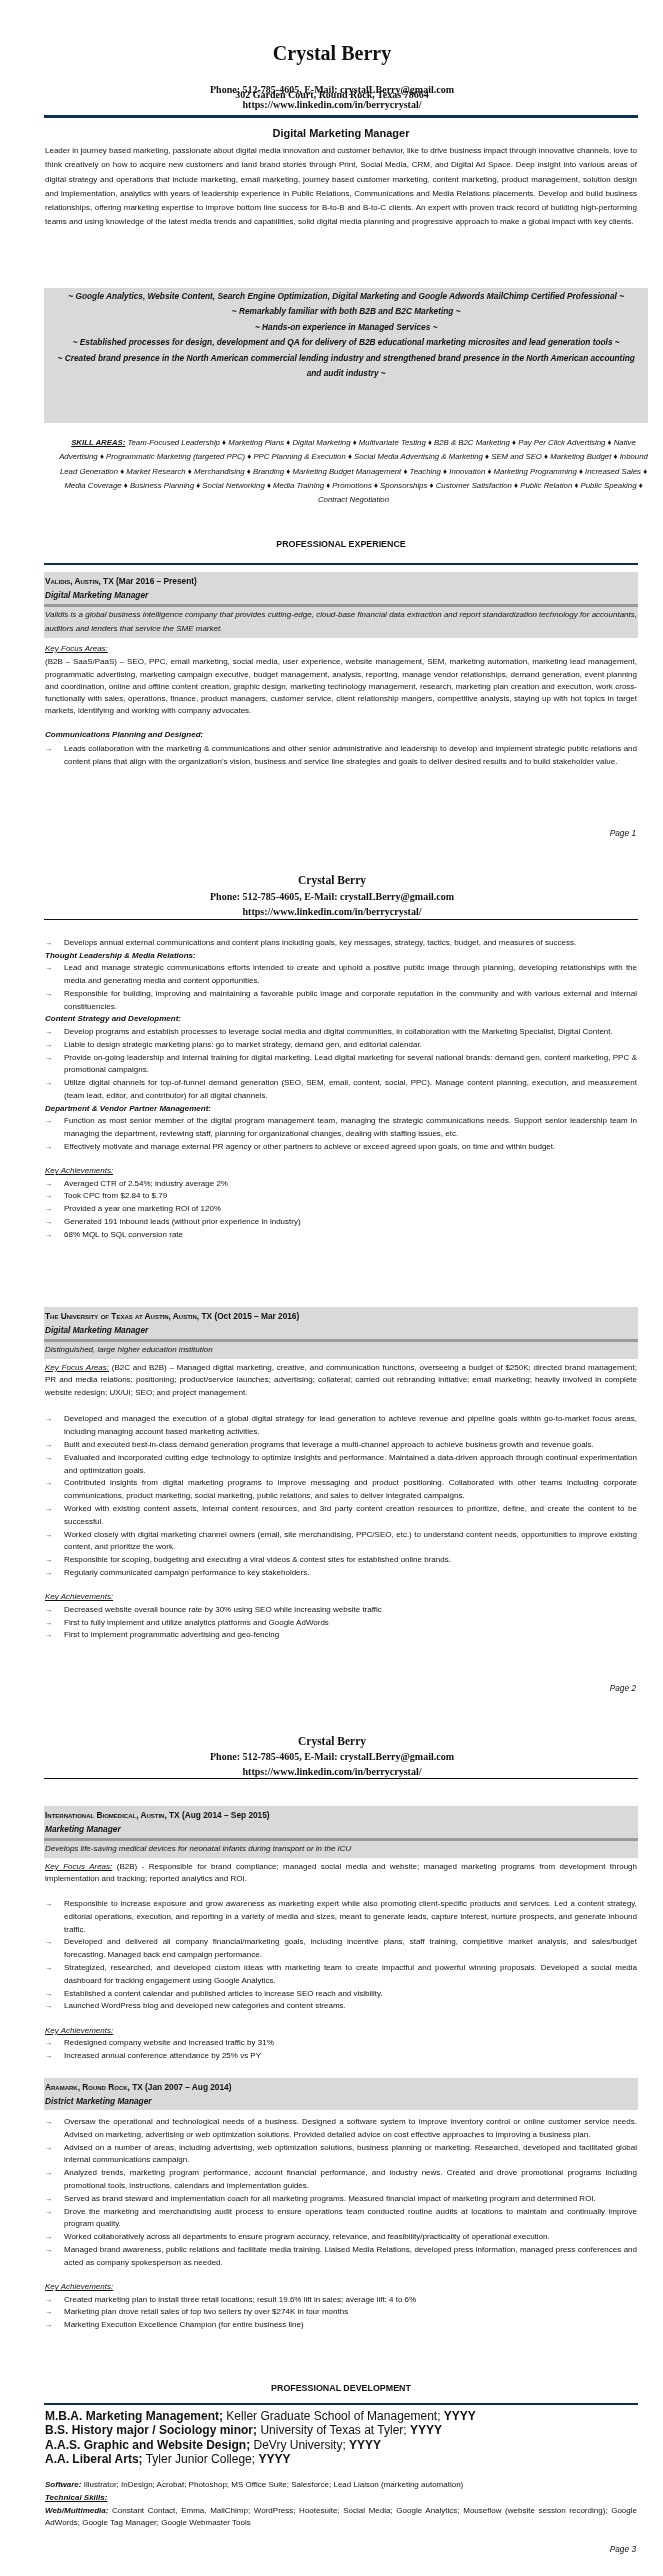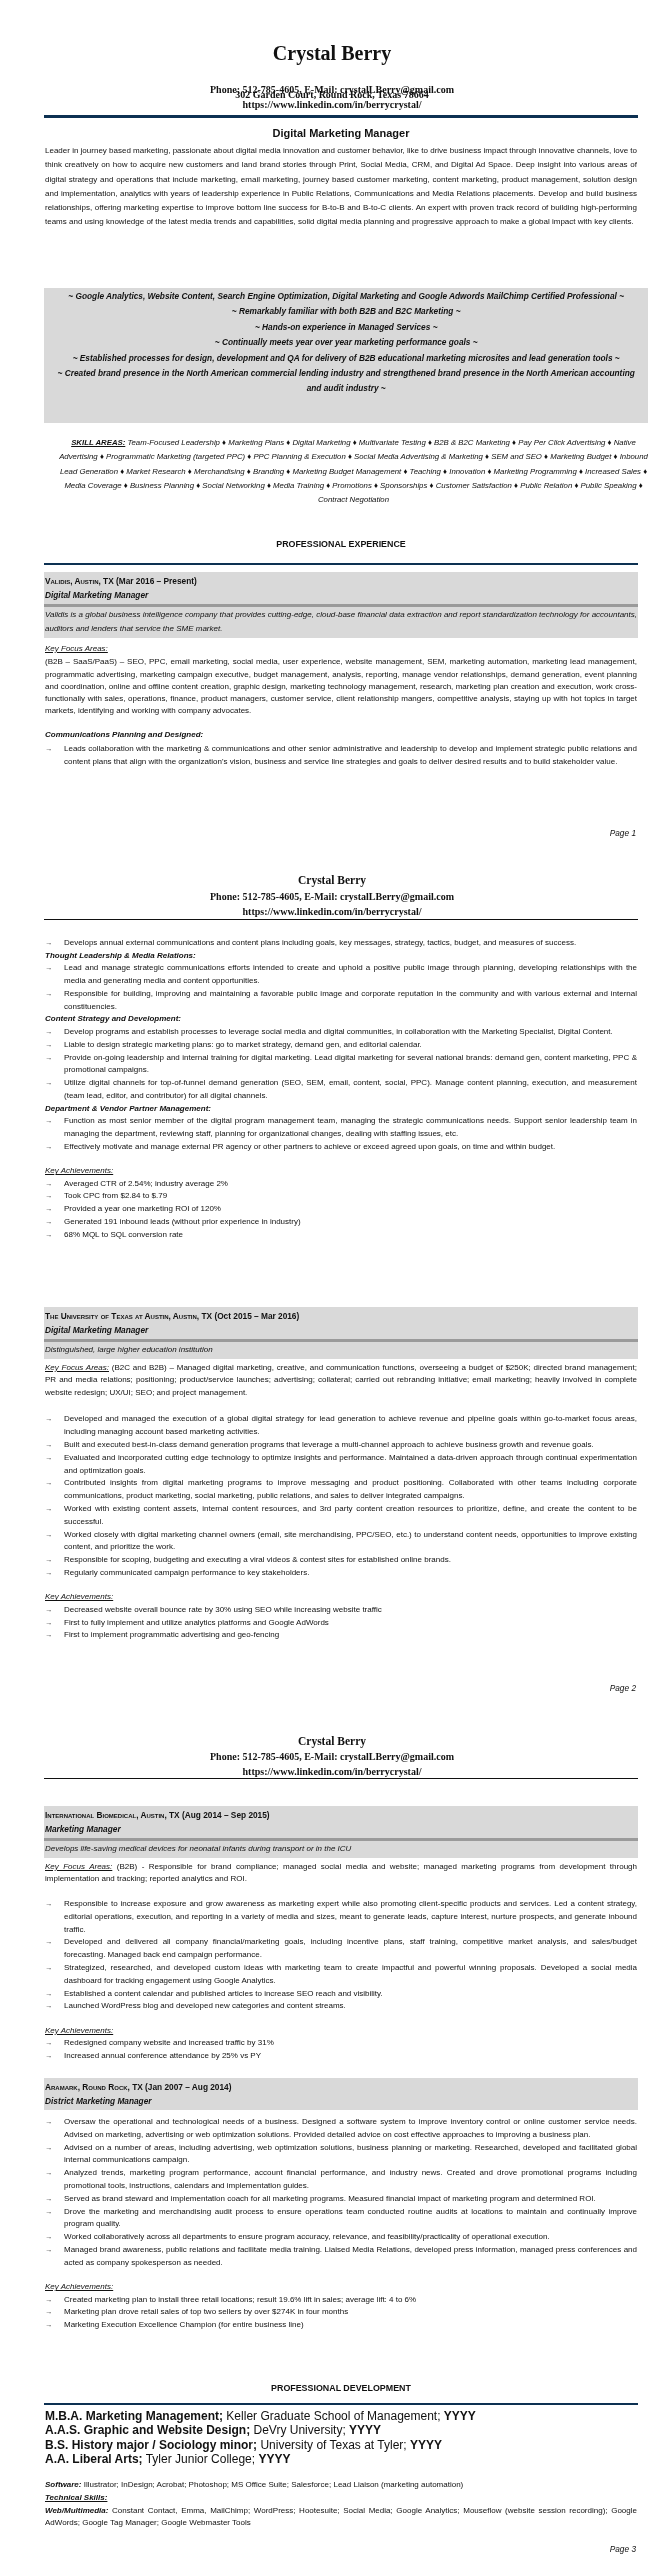--- a/index.html
+++ b/index.html
@@ -46,21 +46,20 @@
   <div class="serif center hdr-line" style="position:absolute; top:97px; width:664px;">https://www.linkedin.com/in/berrycrystal/</div>
   <div class="rule-navy" style="top:115px;"></div>
 
   <div class="content title-h" style="top:127px;">Digital Marketing Manager</div>
   <div class="content para" style="top:144px;">Leader in journey based marketing, passionate about digital media innovation and customer behavior, like to drive business impact through innovative channels, love to think creatively on how to acquire new customers and land brand stories through Print, Social Media, CRM, and Digital Ad Space. Deep insight into various areas of digital strategy and operations that include marketing, email marketing, journey based customer marketing, content marketing, product management, solution design and implementation, analytics with years of leadership experience in Public Relations, Communications and Media Relations placements. Develop and build business relationships, offering marketing expertise to improve bottom line success for B-to-B and B-to-C clients. An expert with proven track record of building high-performing teams and using knowledge of the latest media trends and capabilities, solid digital media planning and progressive approach to make a global impact with key clients.</div>
 
   <div class="grey-box highlights" style="top:288px; height:133px;">
     <div>~ Google Analytics, Website Content, Search Engine Optimization, Digital Marketing and Google Adwords MailChimp Certified Professional ~</div>
     <div>~ Remarkably familiar with both B2B and B2C Marketing ~</div>
     <div>~ Hands-on experience in Managed Services ~</div>
-    <div>~ Continually meets year over year marketing performance goals ~</div>
     <div>~ Established processes for design, development and QA for delivery of B2B educational marketing microsites and lead generation tools ~</div>
     <div>~ Created brand presence in the North American commercial lending industry and strengthened brand presence in the North American accounting and audit industry ~</div>
   </div>
 
   <div class="content skills" style="top:436px;">
     <span class="lbl">SKILL AREAS:</span>
     <span>Team-Focused Leadership ♦ Marketing Plans ♦ Digital Marketing ♦ Multivariate Testing ♦ B2B &amp; B2C Marketing ♦ Pay Per Click Advertising ♦ Native Advertising ♦ Programmatic Marketing (targeted PPC) ♦ PPC Planning &amp; Execution ♦ Social Media Advertising &amp; Marketing ♦ SEM and SEO ♦ Marketing Budget ♦ Inbound Lead Generation ♦ Market Research ♦ Merchandising ♦ Branding ♦ Marketing Budget Management ♦ Teaching ♦ Innovation ♦ Marketing Programming ♦ Increased Sales ♦ Media Coverage ♦ Business Planning ♦ Social Networking ♦ Media Training ♦ Promotions ♦ Sponsorships ♦ Customer Satisfaction ♦ Public Relation ♦ Public Speaking ♦ Contract Negotiation</span>
   </div>
 
   <div class="content sec-title" style="top:539px;">PROFESSIONAL EXPERIENCE</div>
@@ -217,22 +216,22 @@
       <li><span class="arr">→</span><span>Marketing plan drove retail sales of top two sellers by over $274K in four months</span></li>
       <li><span class="arr">→</span><span>Marketing Execution Excellence Champion (for entire business line)</span></li>
     </ul>
   </div>
 
   <div class="content sec-title" style="top:2383px;">PROFESSIONAL DEVELOPMENT</div>
   <div class="rule-navy" style="top:2403px; height:2.1px;"></div>
 
   <div class="content edu" style="top:2409px;">
     <div><b>M.B.A. Marketing Management;</b><span> Keller Graduate School of Management; </span><b>YYYY</b></div>
+    <div><b>B.S. History major / Sociology minor;</b><span> University of Texas at Tyler; </span><b>YYYY</b></div>
     <div><b>A.A.S. Graphic and Website Design;</b><span> DeVry University; </span><b>YYYY</b></div>
-    <div><b>B.S. History major / Sociology minor;</b><span> University of Texas at Tyler; </span><b>YYYY</b></div>
     <div><b>A.A. Liberal Arts;</b><span> Tyler Junior College; </span><b>YYYY</b></div>
   </div>
 
   <div class="content tech" style="top:2479px;">
     <div><span class="lbl">Software:</span><span> Illustrator; InDesign; Acrobat; Photoshop; MS Office Suite; Salesforce; Lead Liaison (marketing automation)</span></div>
     <div><span class="lbl" style="text-decoration:underline;">Technical Skills:</span></div>
     <div><span class="lbl">Web/Multimedia:</span><span> Constant Contact, Emma, MailChimp; WordPress; Hootesuite; Social Media; Google Analytics; Mouseflow (website session recording); Google AdWords; Google Tag Manager; Google Webmaster Tools</span></div>
   </div>
 
   <div class="page-num" style="top:2544px;">Page 3</div>

